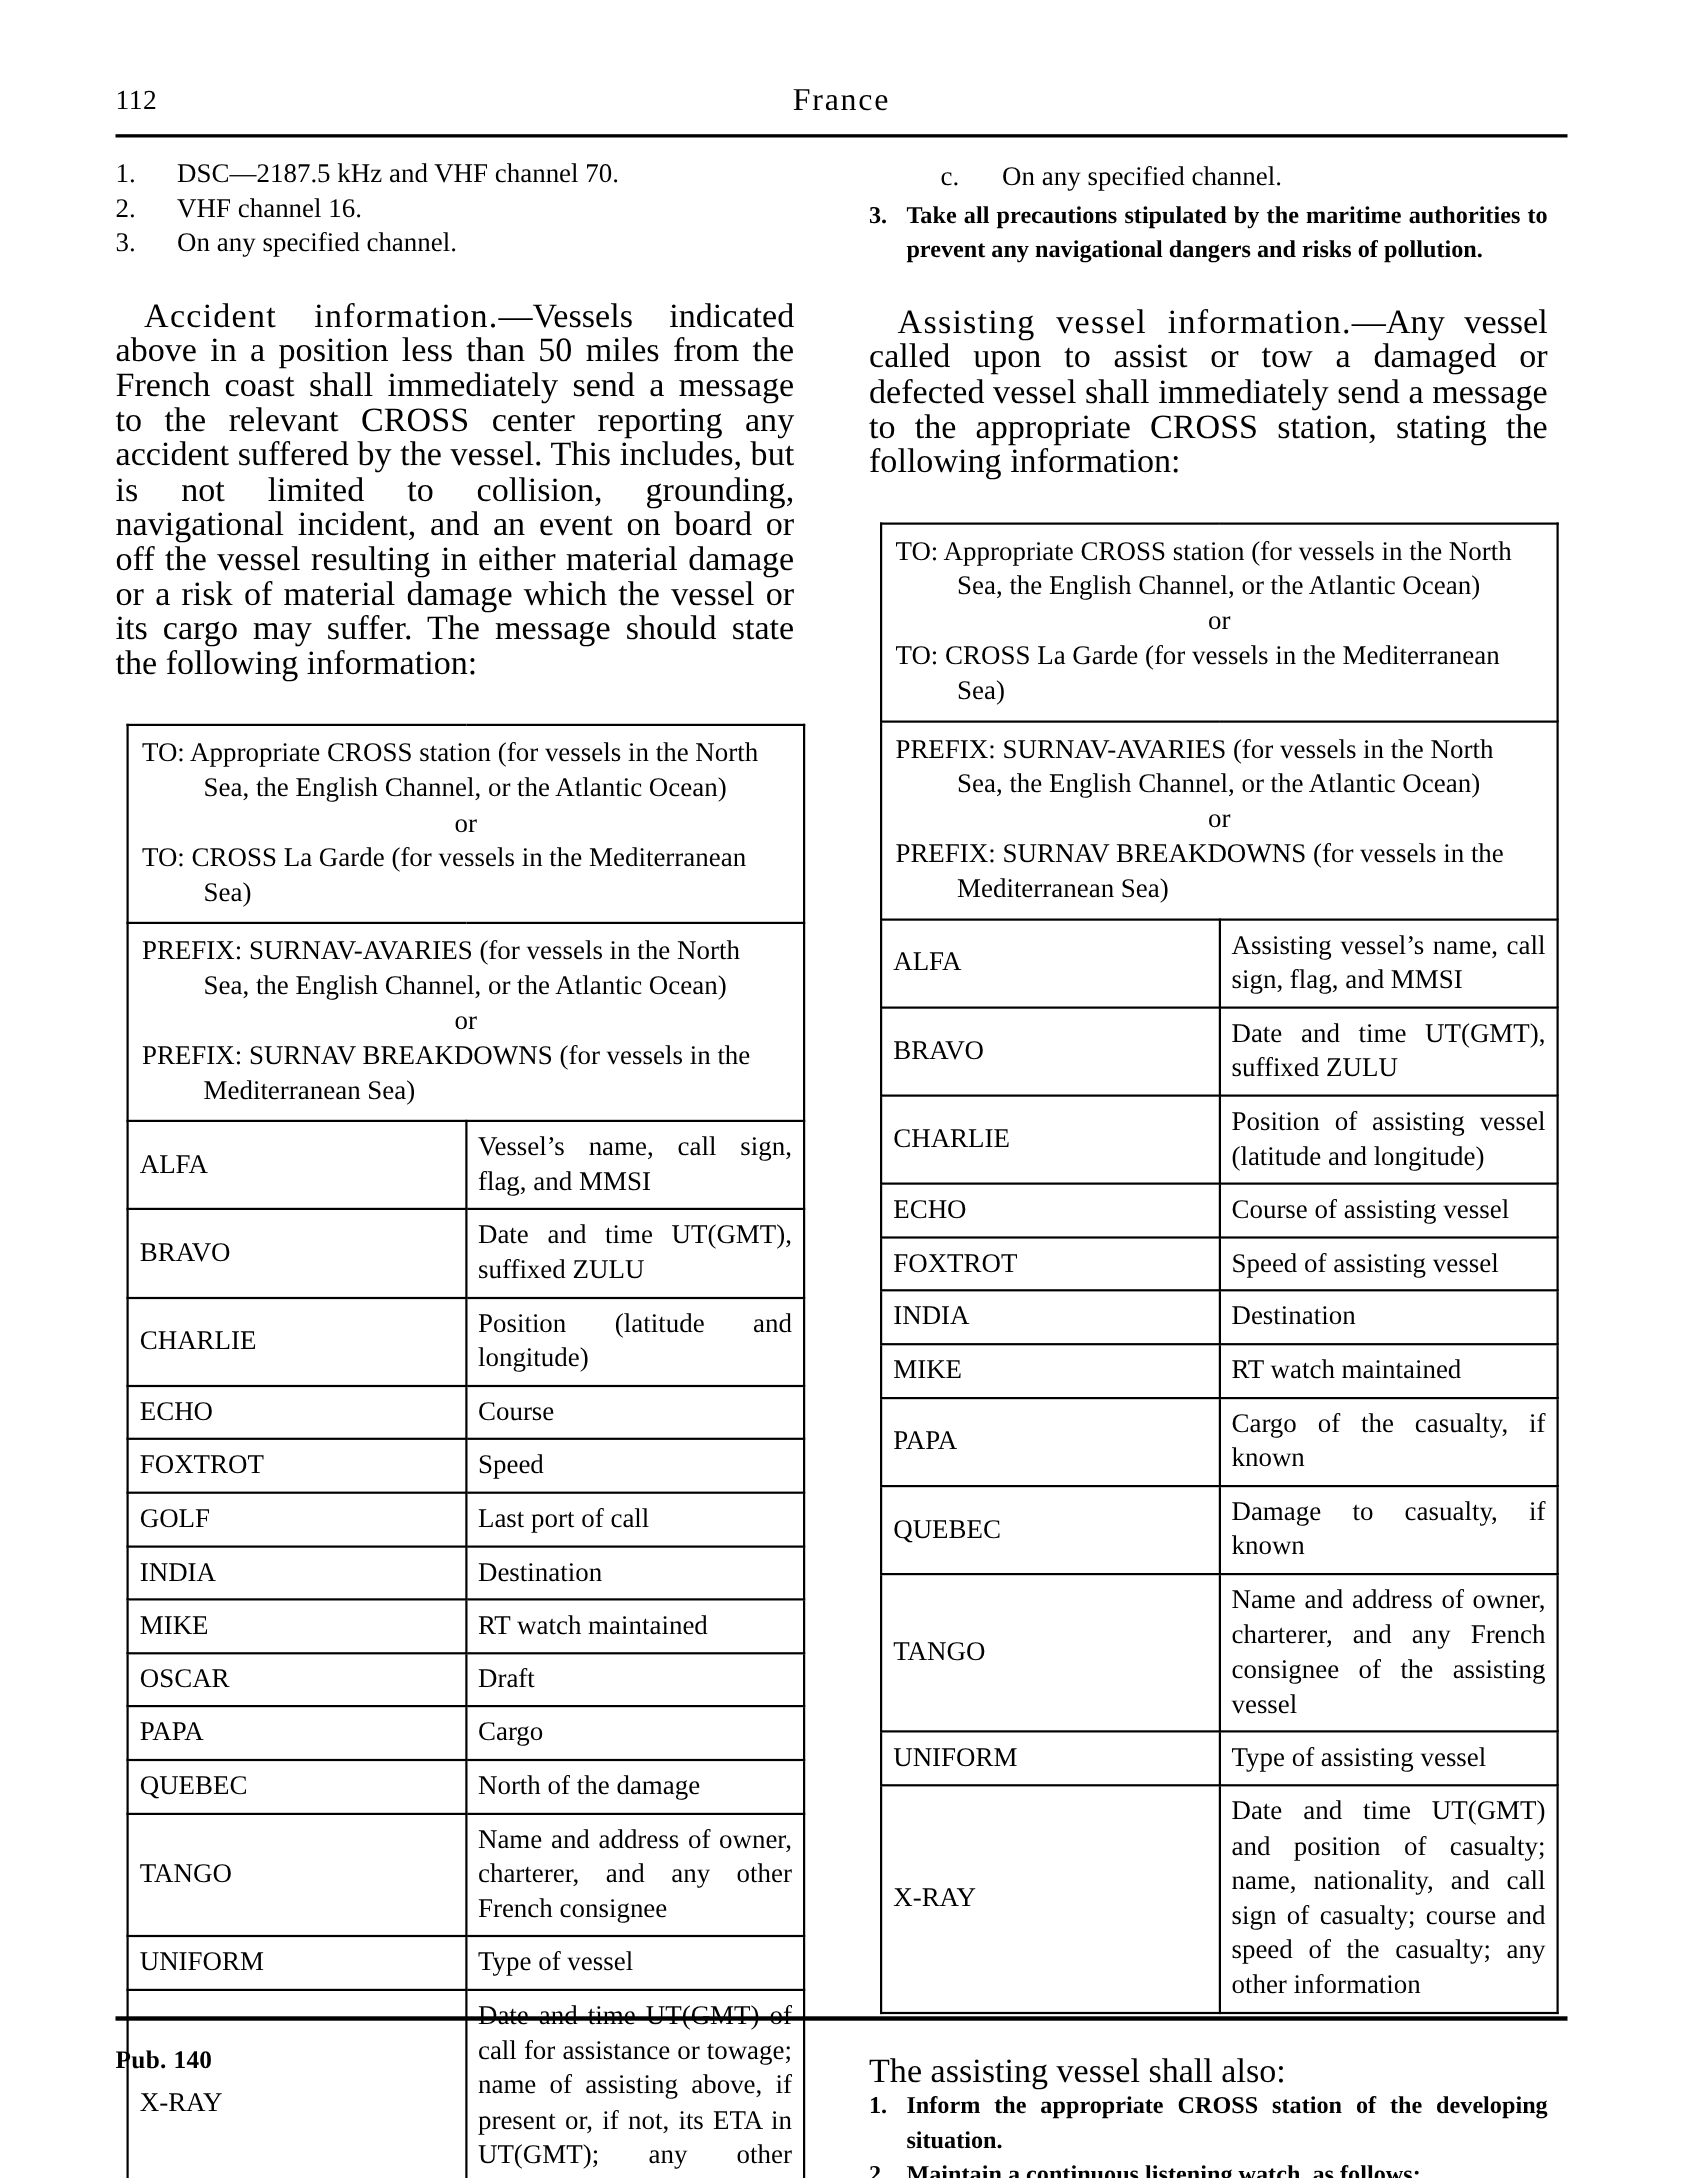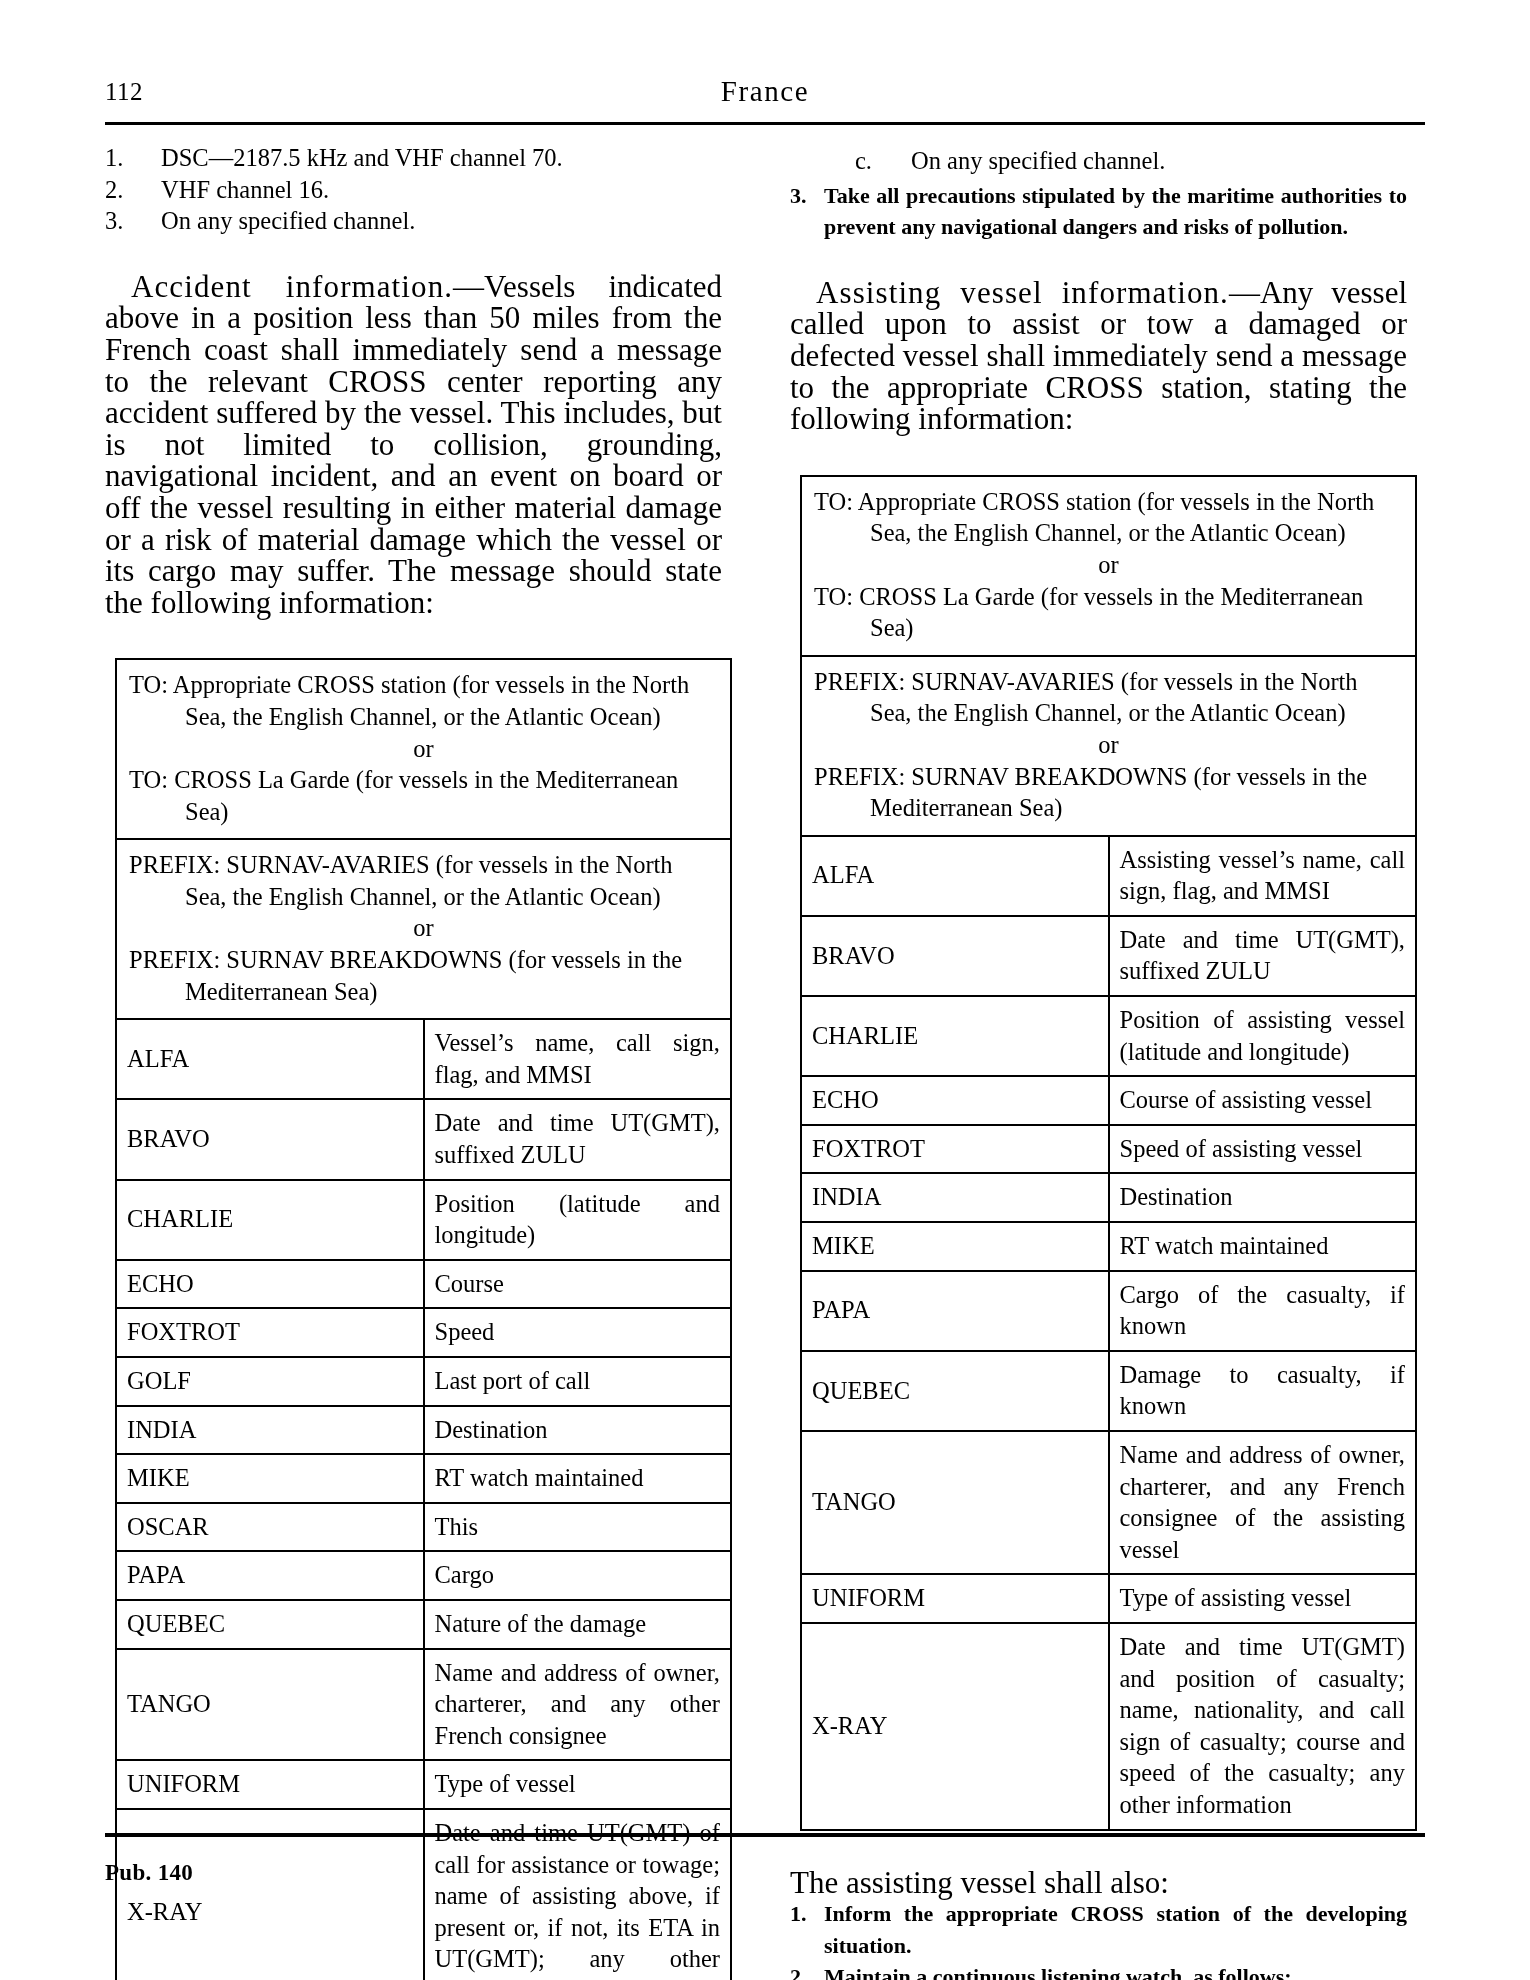--- a/index.html
+++ b/index.html
@@ -251,29 +251,29 @@
         <tr>
             <td class="code">INDIA</td>
             <td class="desc">Destination</td>
           </tr>
         <tr>
             <td class="code">MIKE</td>
             <td class="desc">RT watch maintained</td>
           </tr>
         <tr>
             <td class="code">OSCAR</td>
-            <td class="desc">This</td>
+            <td class="desc">Draft</td>
           </tr>
         <tr>
             <td class="code">PAPA</td>
             <td class="desc">Cargo</td>
           </tr>
         <tr>
             <td class="code">QUEBEC</td>
-            <td class="desc">Nature of the damage</td>
+            <td class="desc">North of the damage</td>
           </tr>
         <tr>
             <td class="code">TANGO</td>
             <td class="desc">Name and address of owner, charterer, and any other French consignee</td>
           </tr>
         <tr>
             <td class="code">UNIFORM</td>
             <td class="desc">Type of vessel</td>
           </tr>
         <tr>

